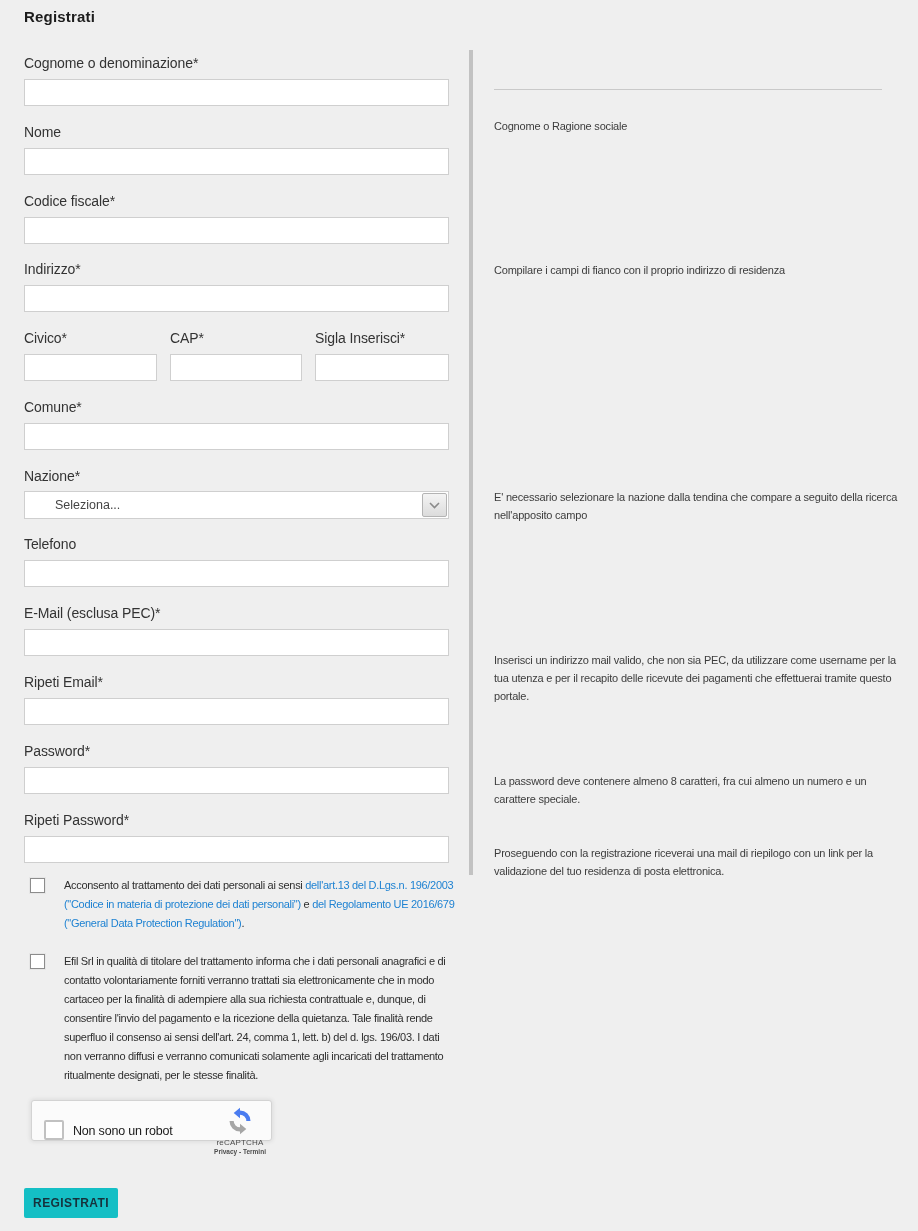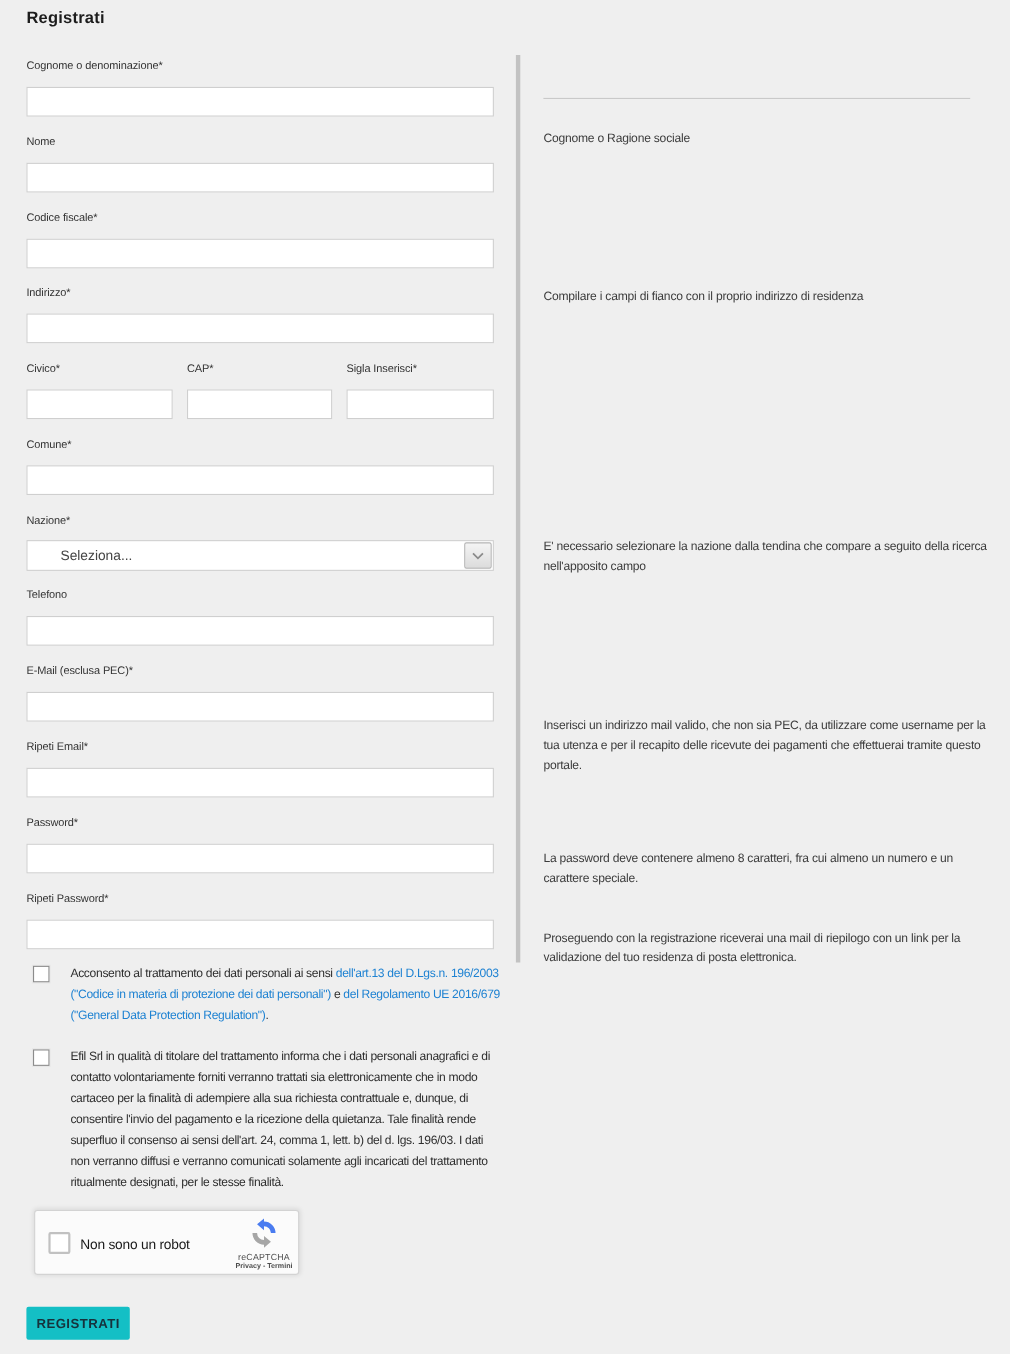--- a/index.html
+++ b/index.html
@@ -15,21 +15,21 @@
   .abs { position: absolute; }
 
   .page-title {
     left: 24px; top: 8px;
     font-size: 15px; font-weight: bold; color: #1c1c1c;
     letter-spacing: 0.2px;
   }
 
   .field-label {
     left: 24px;
-    font-size: 10px; color: #333; letter-spacing: -0.1px;
+    font-size: 14px; color: #333; letter-spacing: -0.1px;
     white-space: nowrap;
   }
 
   .text-input {
     left: 24px; width: 425px; height: 27px;
     background: #ffffff;
     border: 1px solid #cfcfcf;
     border-radius: 0;
     font-family: "Liberation Sans", sans-serif;
     font-size: 12.5px; color: #333;
@@ -81,21 +81,21 @@
   .v-divider {
     left: 469px; top: 50px; width: 4px; height: 825px;
     background: #c2c2c2;
   }
   .h-divider {
     left: 494px; top: 89px; width: 388px; height: 1px;
     background: #c9c9c9;
   }
 
   .recaptcha {
-    left: 31px; top: 1100px; width: 241px; height: 59px;
+    left: 31px; top: 1100px; width: 241px; height: 41px;
     background: #fbfbfb;
     border: 1px solid #d3d3d3;
     border-radius: 3px;
     box-shadow: 0 0 4px 1px rgba(0,0,0,0.08);
   }
   .recaptcha-checkbox {
     position: absolute; left: 12px; top: 19px;
     width: 20px; height: 20px;
     background: #fff; border: 2px solid #c1c1c1; border-radius: 2px;
     cursor: pointer;

